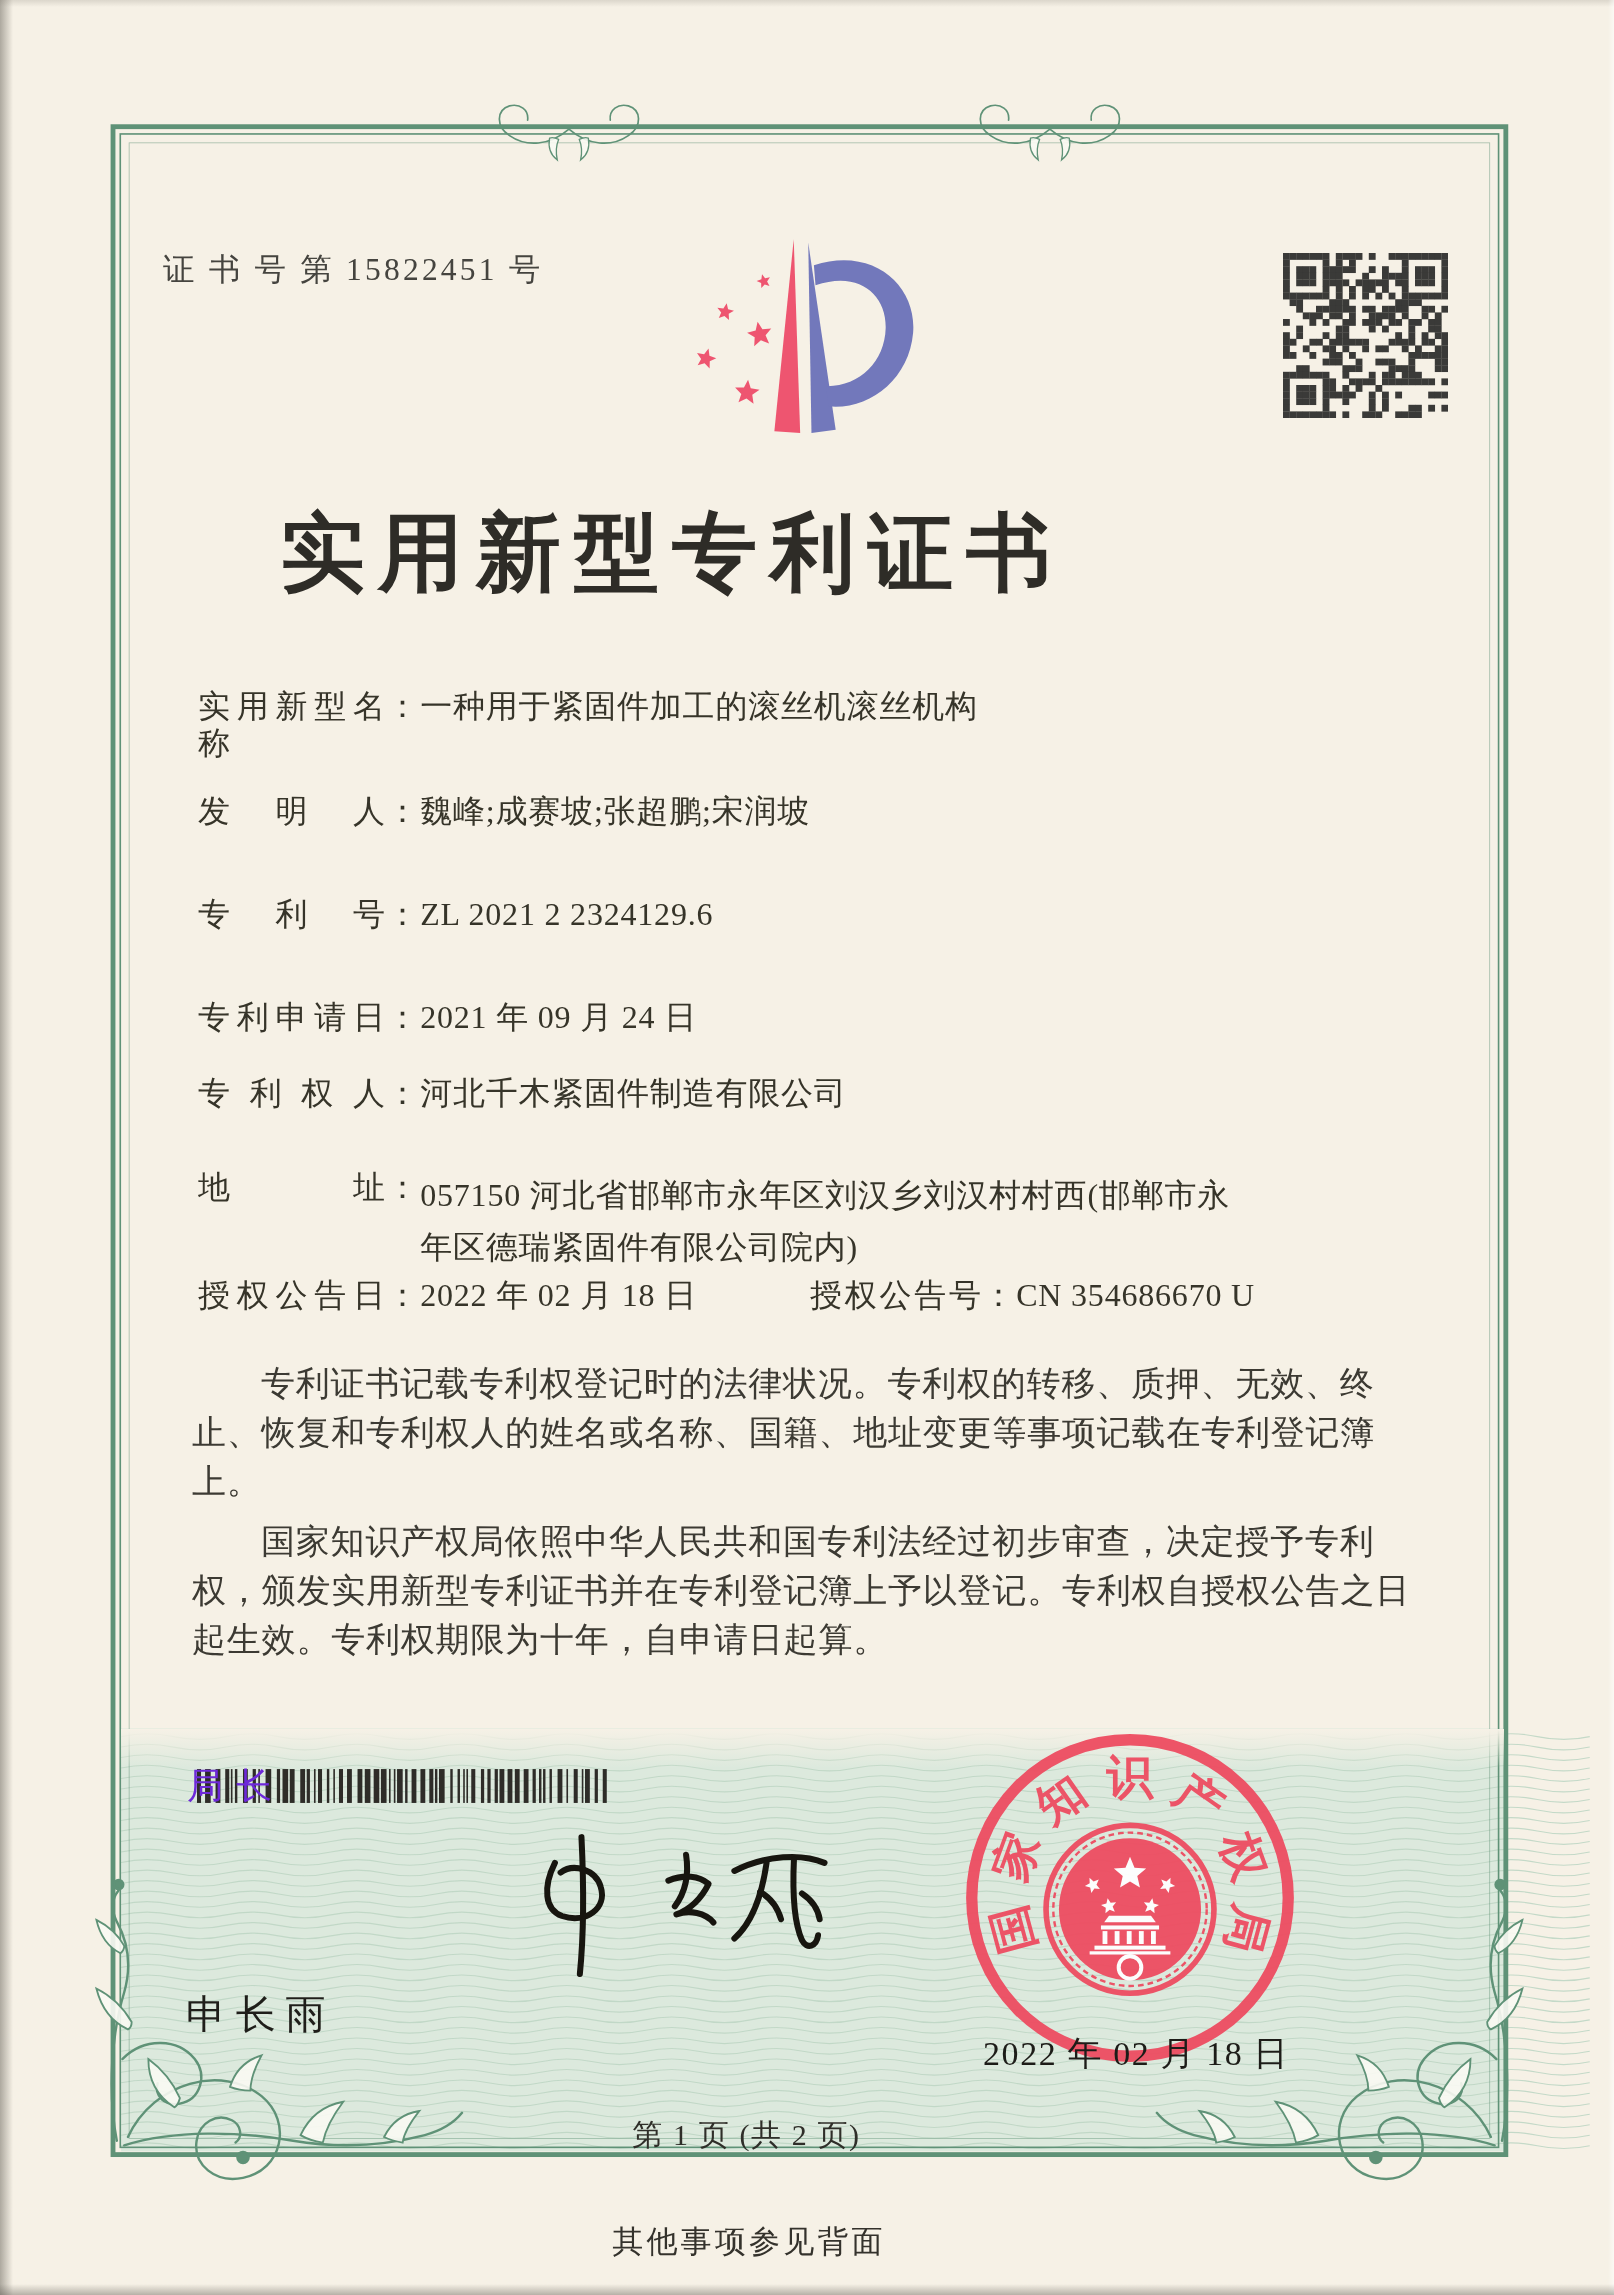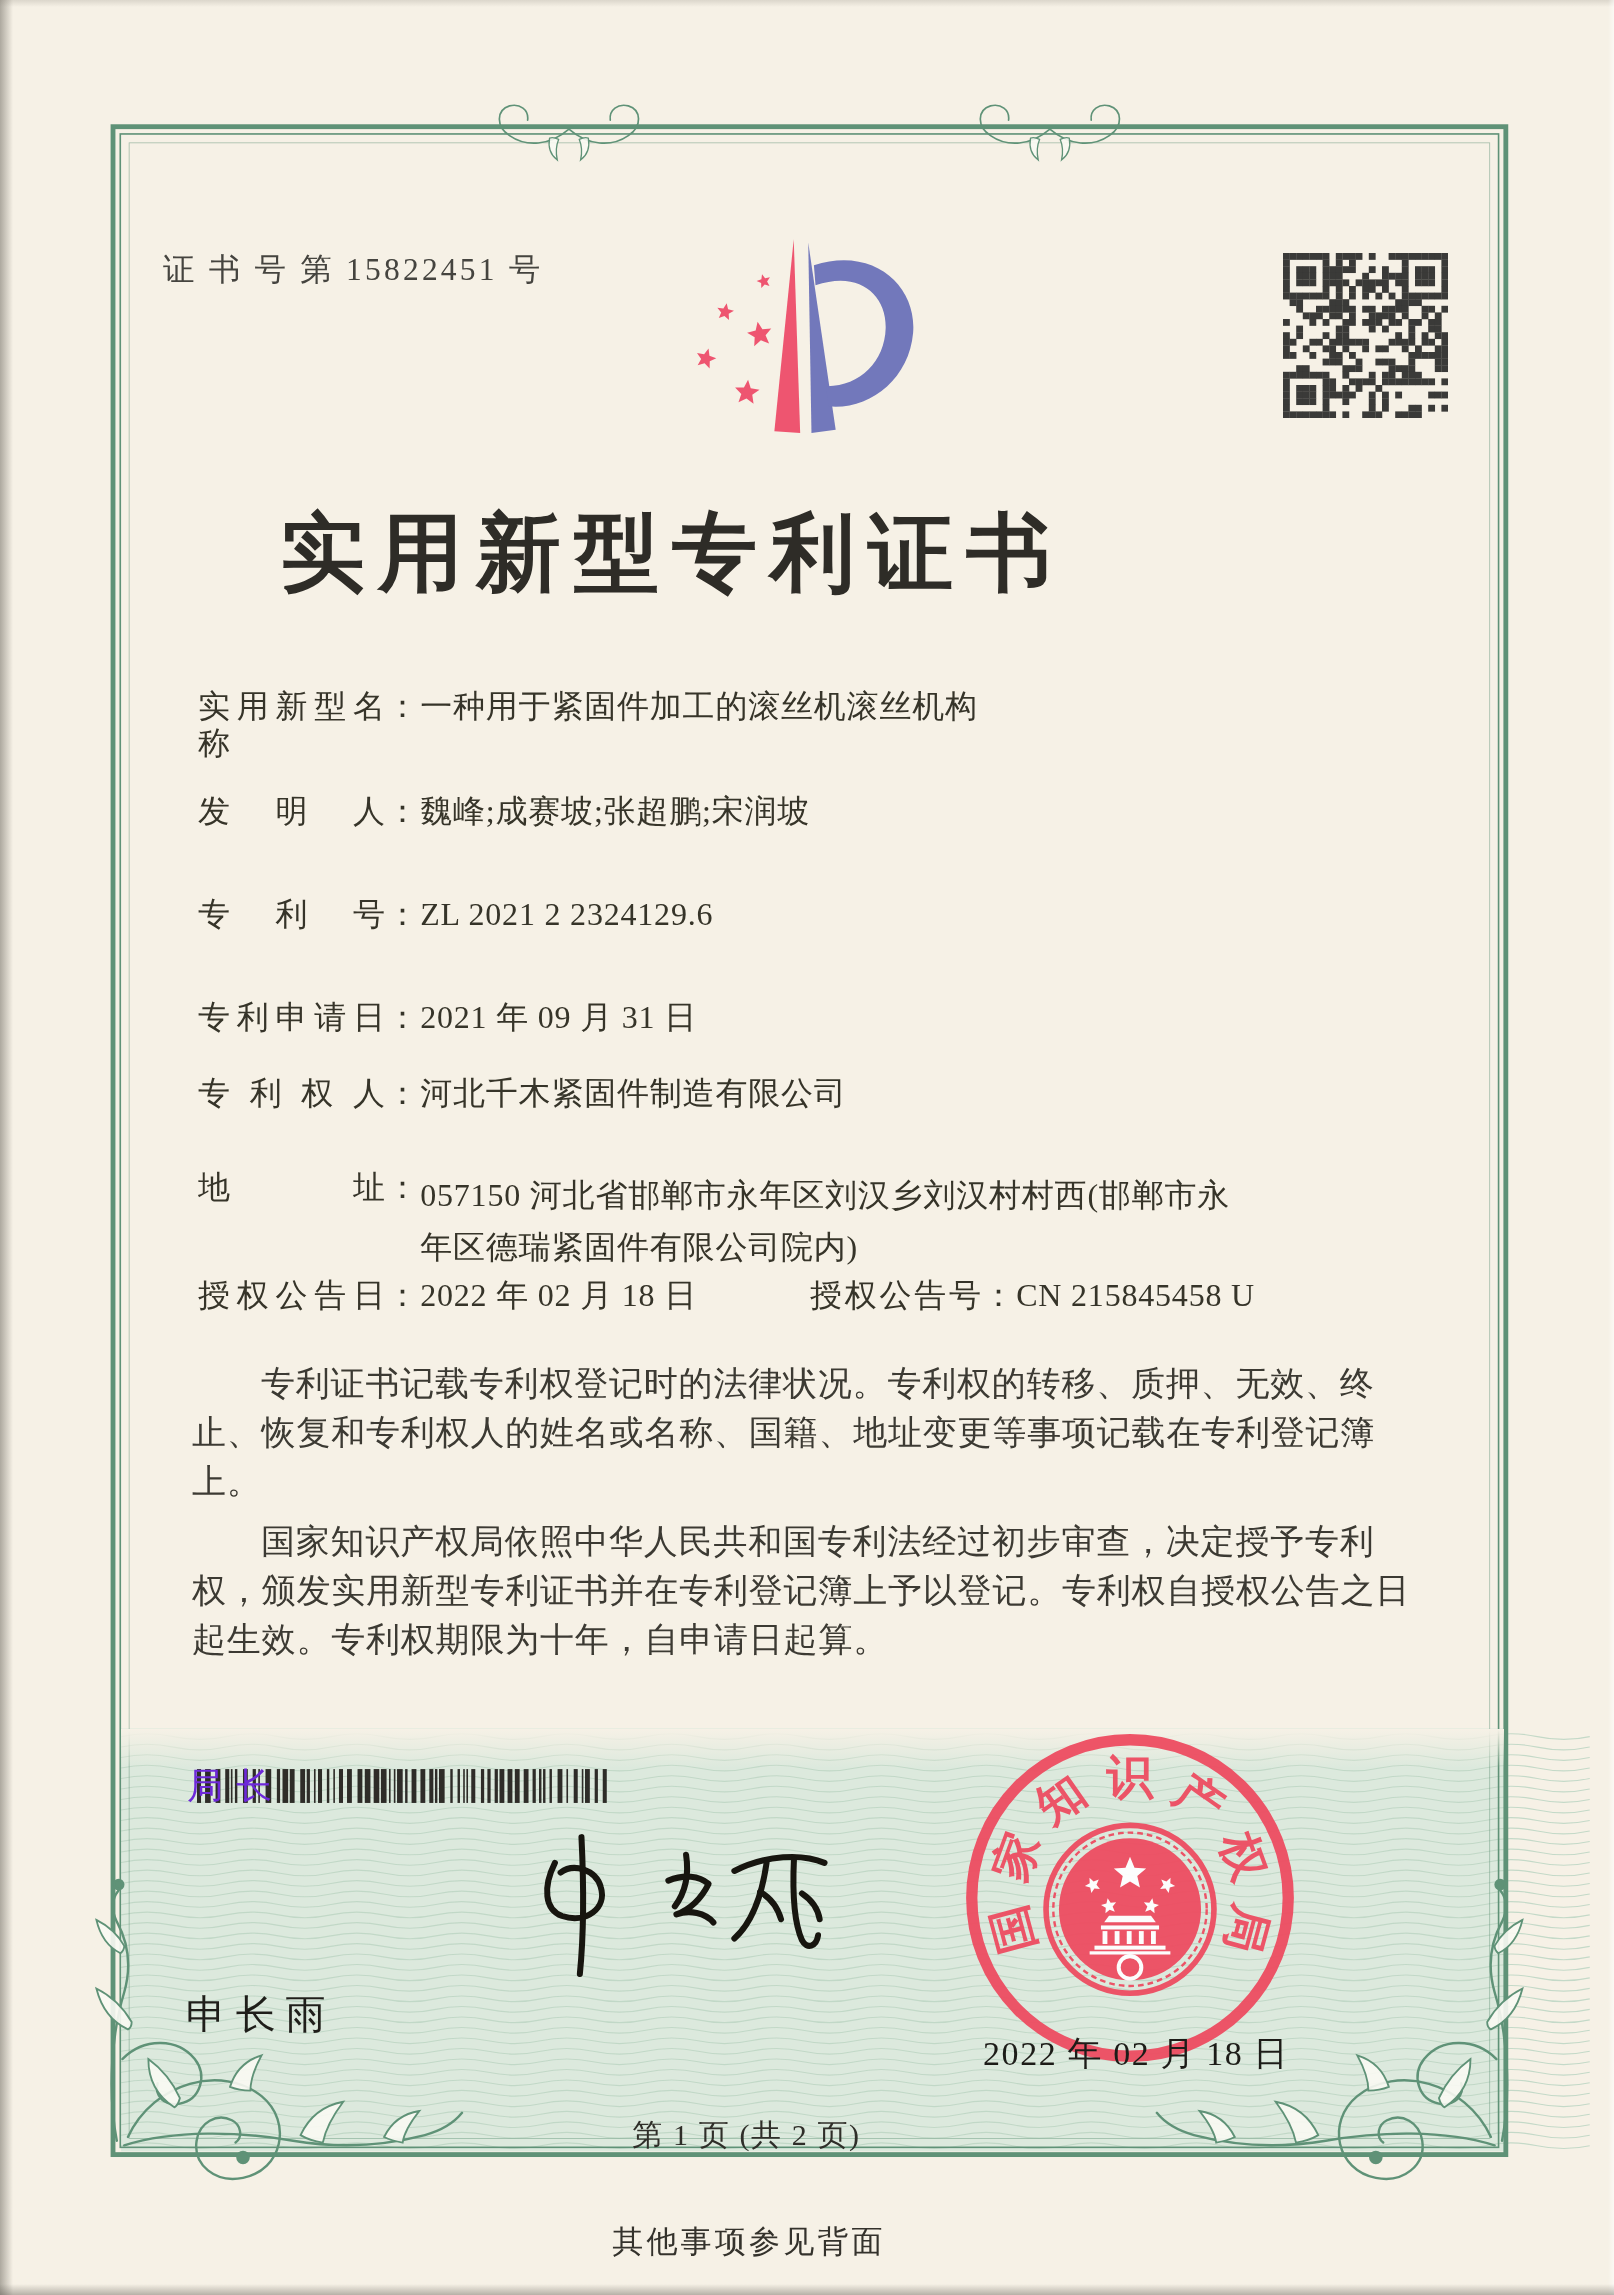--- a/index.html
+++ b/index.html
@@ -507,33 +507,33 @@
 <div class="row r1">
   <span class="lbl">实用新型名称</span><span class="cln">：</span><span class="val">一种用于紧固件加工的滚丝机滚丝机构</span>
 </div>
 <div class="row r2">
   <span class="lbl">发明人</span><span class="cln">：</span><span class="val">魏峰;成赛坡;张超鹏;宋润坡</span>
 </div>
 <div class="row r3">
   <span class="lbl">专利号</span><span class="cln">：</span><span class="val">ZL 2021 2 2324129.6</span>
 </div>
 <div class="row r4">
-  <span class="lbl">专利申请日</span><span class="cln">：</span><span class="val">2021 年 09 月 31 日</span>
+  <span class="lbl">专利申请日</span><span class="cln">：</span><span class="val">2021 年 09 月 24 日</span>
 </div>
 <div class="row r5">
   <span class="lbl">专利权人</span><span class="cln">：</span><span class="val">河北千木紧固件制造有限公司</span>
 </div>
 <div class="row r6">
   <span class="lbl">地址</span><span class="cln">：</span><span class="val">057150 河北省邯郸市永年区刘汉乡刘汉村村西(邯郸市永年区德瑞紧固件有限公司院内)</span>
 </div>
 <div class="row r7">
   <span class="lbl">授权公告日</span><span class="cln">：</span><span class="val">2022 年 02 月 18 日</span>
 </div>
 <div class="row r7 row-right">
-  <span class="lbl">授权公告号</span><span class="cln">：</span><span class="val">CN 215845458 U</span>
+  <span class="lbl">授权公告号</span><span class="cln">：</span><span class="val">CN 354686670 U</span>
 </div>
 
 <div id="body-text" class="abs">
   <p>专利证书记载专利权登记时的法律状况。专利权的转移、质押、无效、终止、恢复和专利权人的姓名或名称、国籍、地址变更等事项记载在专利登记簿上。</p>
   <p>国家知识产权局依照中华人民共和国专利法经过初步审查，决定授予专利权，颁发实用新型专利证书并在专利登记簿上予以登记。专利权自授权公告之日起生效。专利权期限为十年，自申请日起算。</p>
 </div>
 
 <svg id="barcode" class="abs" width="413" height="34" viewBox="0 0 512 42">
     <rect x="0" y="0" width="5" height="42" fill="#2e2c28"></rect>
     <rect x="10" y="0" width="7" height="42" fill="#2e2c28"></rect>

